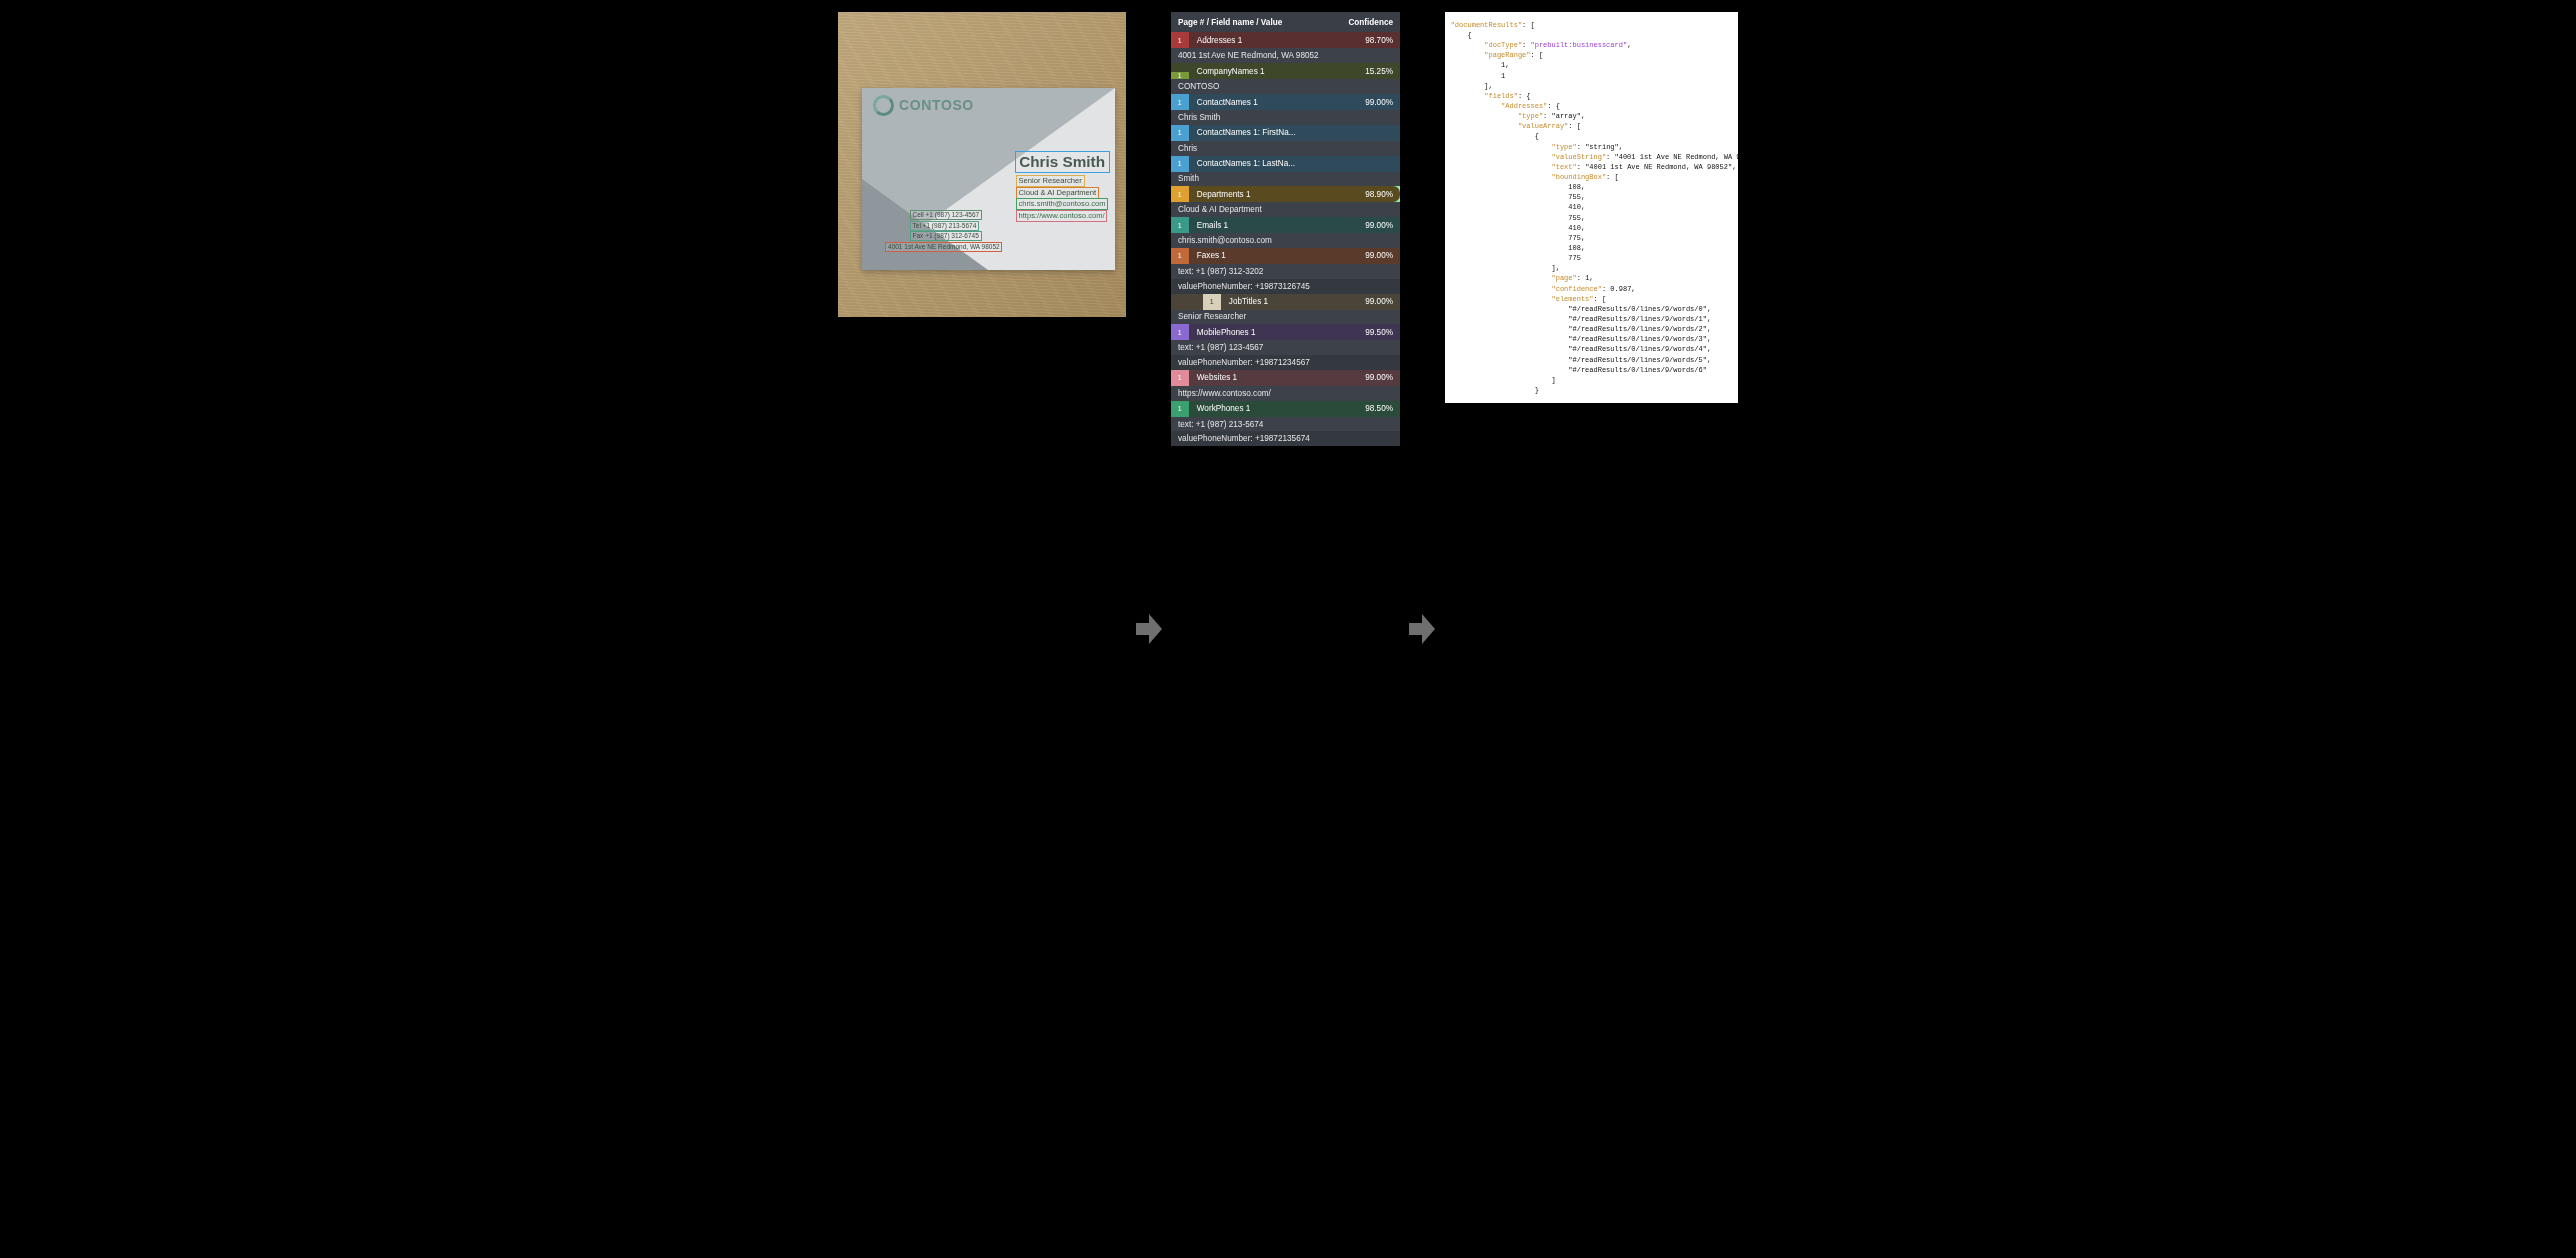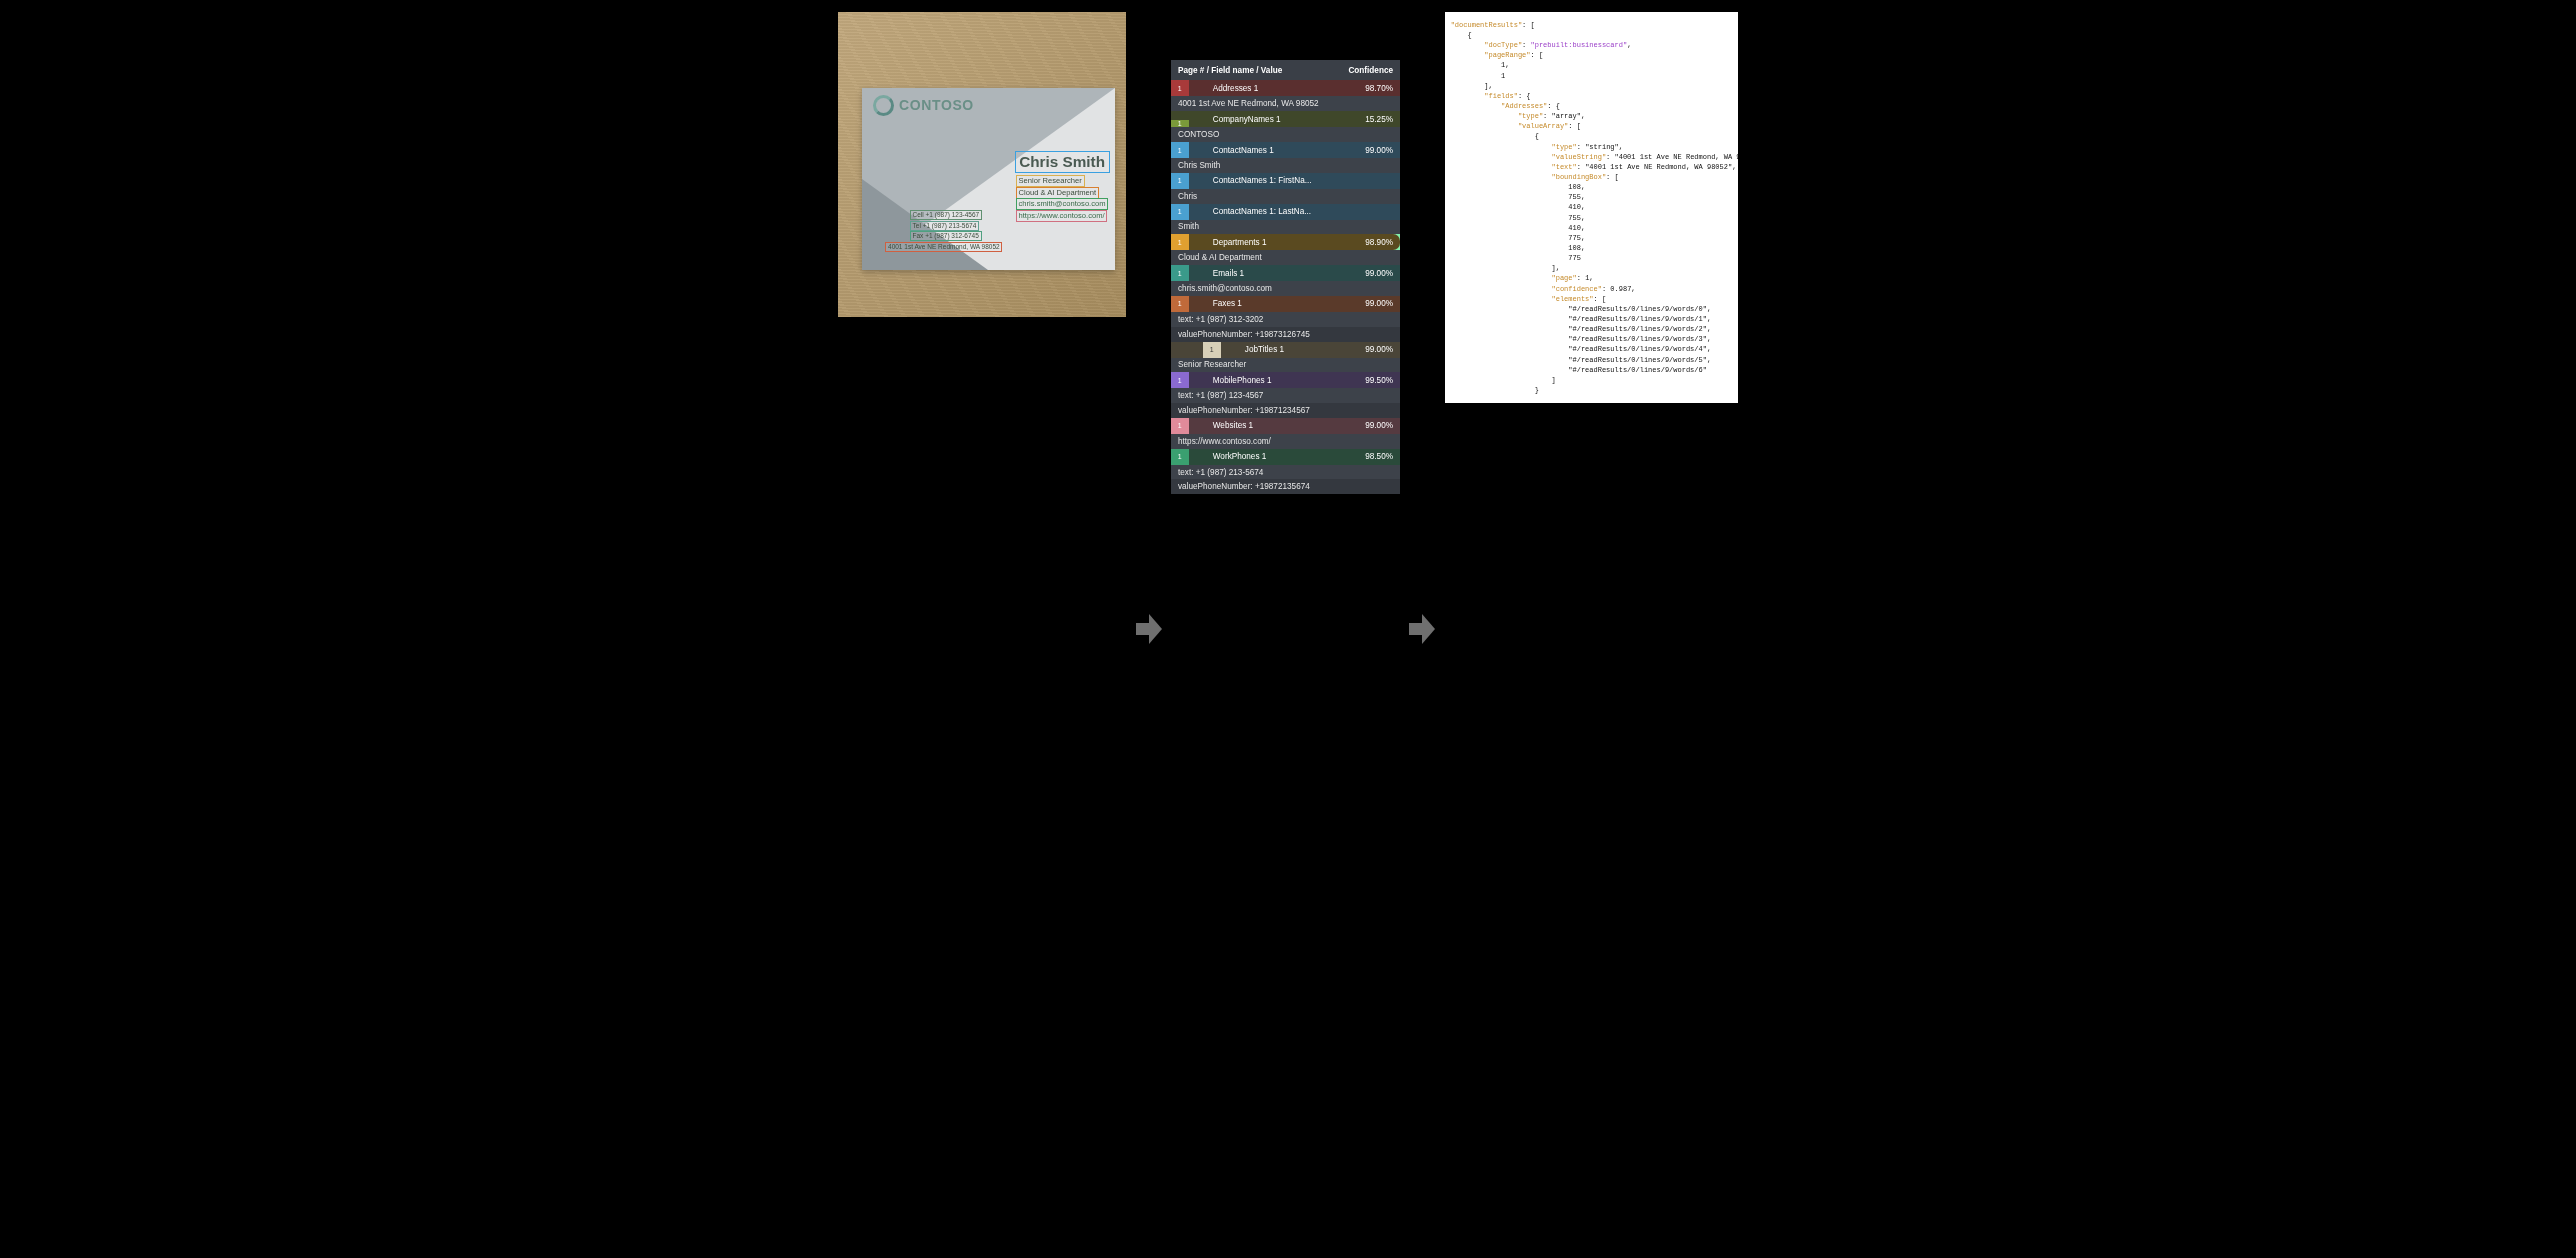--- a/index.html
+++ b/index.html
@@ -64,28 +64,27 @@
   .arrow-head { position:absolute; left:13px; top:2.3px; width:0; height:0;
     border-top:15.3px solid transparent; border-bottom:15.3px solid transparent;
     border-left:13px solid #6f6f6f;}
 
   
   .results-panel {
     width: 229px;
     background:#86efac;
     font-size:8.2px;
     flex-shrink:0;
-    margin-top:48px;
   }
   .results-header {
     display:flex; justify-content:space-between;
     padding:5.9px 7px; background:#3a3f47;
     font-weight:600;
   }
-  .field-row { display:flex; align-items:stretch;gap:16px; }
+  .field-row { display:flex; align-items:stretch; }
   .page-badge {
     width:17.6px; display:flex; align-items:center; justify-content:center;
     font-size:7px; color:#fff;
   }
   .field-body { flex:1; display:flex; justify-content:space-between; align-items:center;
     padding:3.5px 7px 3.5px 8.2px;}
   .field-name { color:#fff; }
   .confidence { color:#fff; }
   .value-row { padding:2.9px 7px; background:#3d424a; color:#e8e8e8; font-size:8.2px;}
   .value-row.alt { background:#34383f; }

